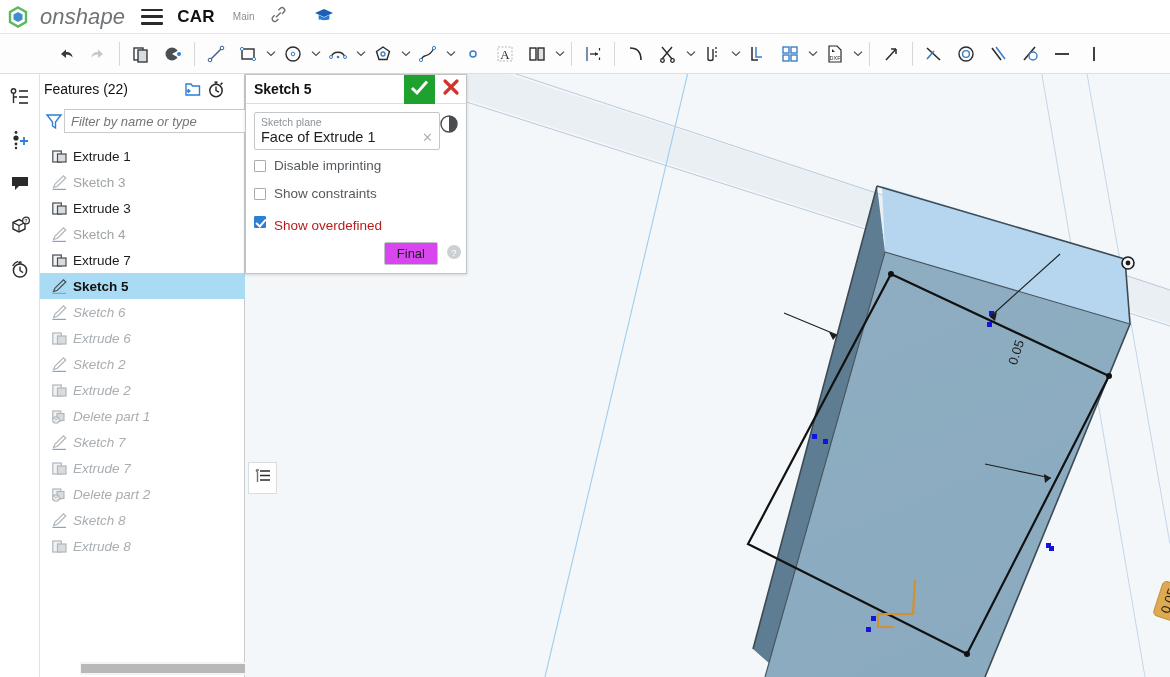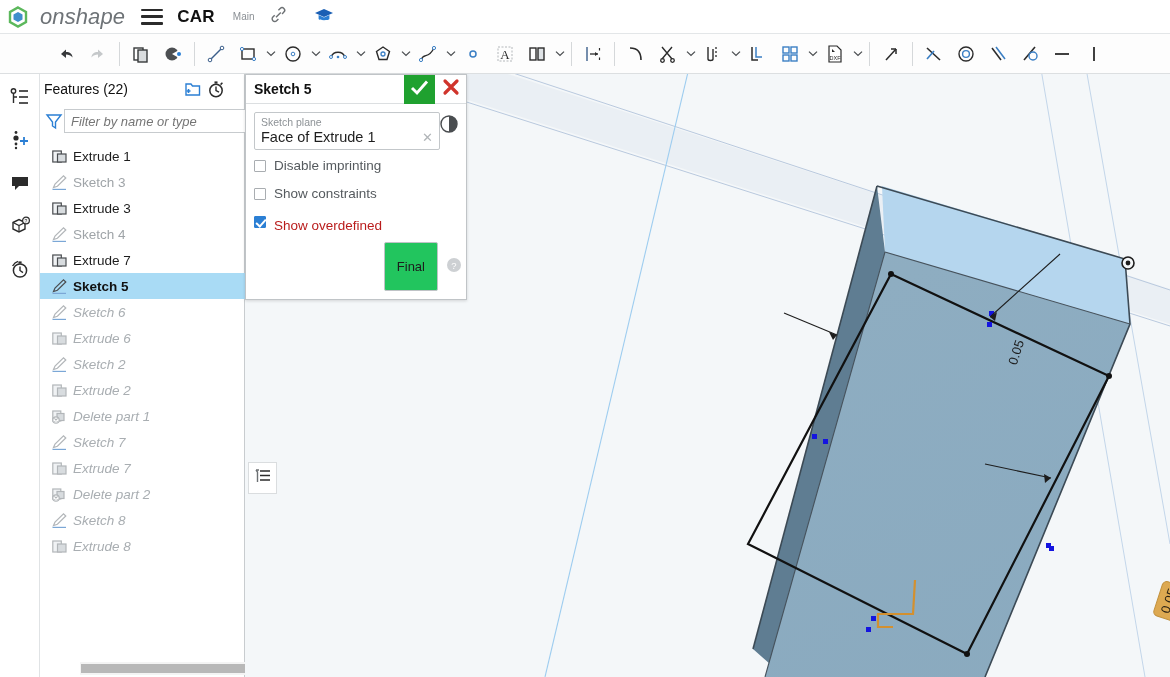--- a/index.html
+++ b/index.html
@@ -105,22 +105,22 @@
   .field-clear { position:absolute; right:6px; top:17px; font-size:13px; color:#b0b4b7; cursor:pointer; }
   .clock-btn { position:absolute; right:6px; top:9px; width:22px; height:22px; display:flex; align-items:center; justify-content:center; cursor:pointer; }
   .chkrow { display:flex; align-items:center; height:25px; margin-top:3px; }
   .chk { width:12px; height:12px; border:1px solid #a9adb1; background:#fff; margin-right:8px; border-radius:1px;}
   .chk.on { background:#2b7fd4; border-color:#2b7fd4; position:relative; }
   .chk.on::after { content:""; position:absolute; left:3px; top:0px; width:4px; height:8px;
      border:solid #fff; border-width:0 2px 2px 0; transform:rotate(42deg); }
   .chk-lbl { font-size:13.5px; color:#555a5e; }
   .chk-lbl.active { color:#b91c1c;margin-top:8px; }
   .dlg-foot { display:flex; align-items:center; justify-content:flex-end; padding:4px 4px 8px 8px; }
-  .final-btn { border:1px solid #bfc3c6; background:#22c55e; font-size:13px; color:#1d1d1d;
-     padding:16px 12px; border-radius:2px; cursor:pointer; font-family:"Liberation Sans",sans-serif;}
+  .final-btn { border:1px solid #bfc3c6; background:#d946ef; font-size:13px; color:#1d1d1d;
+     padding:3px 12px; border-radius:2px; cursor:pointer; font-family:"Liberation Sans",sans-serif;}
   .help-ico { margin-left:8px; cursor:pointer; }
 
   
   .viewport {
     position:absolute; top:74px; left:245px; width:925px; height:603px;
     background:#f4f7f9; overflow:hidden;
   }
   .vp-svg { position:absolute; top:0; left:0; }
   .list-btn {
     position:absolute; left:3px; top:388px; width:29px; height:32px;

